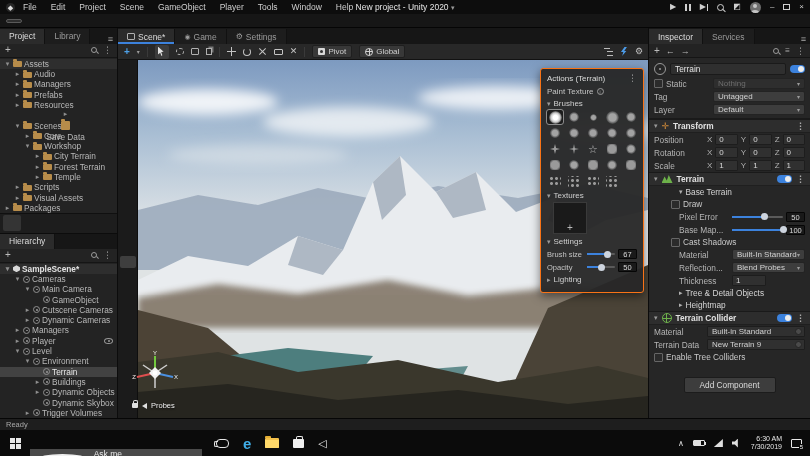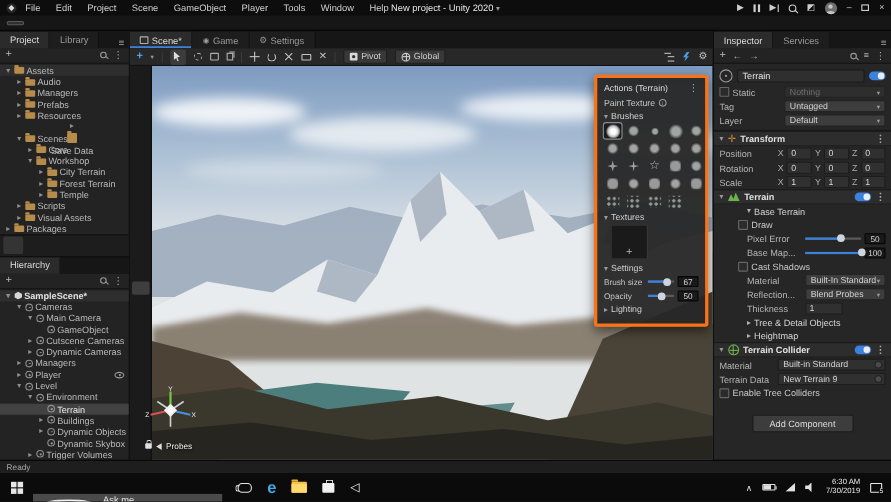--- a/index.html
+++ b/index.html
@@ -88,21 +88,21 @@
   .bolt-ic { width:6px; height:9px; background:#4c9be8; clip-path:polygon(60% 0,100% 0,55% 45%,90% 45%,20% 100%,40% 55%,0 55%); }
   .wrench-ic { font-size:9px; color:#c0c0c0; line-height:9px; }
 
   .viewport { position:relative; flex:1; overflow:hidden; }
   .vstrip { position:absolute; left:0; top:0; bottom:0; width:20px; background:#1b1b1b; border-right:1px solid #0e0e0e; z-index:5; display:flex; flex-direction:column; align-items:center; padding-top:4px; gap:4px; }
   .vtool { width:16px; height:12px; display:flex; align-items:center; justify-content:center; font-size:8px; color:#9f9f9f; border-radius:2px; }
   .vtool.sel { background:#3e3e3e; color:#e0e0e0; }
   .scenesvg { position:absolute; left:20px; top:0; right:0; bottom:0; }
 
   
-  .apanel { position:absolute; right:4px; top:8px; width:104px; background:rgba(40,40,40,.96); border:3px solid #f97316; border-radius:3px; z-index:10; padding:4px 6px 6px; box-shadow:0 3px 10px rgba(0,0,0,.5); }
+  .apanel { position:absolute; right:4px; top:8px; width:104px; background:rgba(40,40,40,.96); border:1px solid #f97316; border-radius:3px; z-index:10; padding:4px 6px 6px; box-shadow:0 3px 10px rgba(0,0,0,.5); }
   .apanel .ptitle { display:flex; justify-content:space-between; align-items:center; font-size:8px; color:#dcdcdc; margin-bottom:4px; }
   .apanel .pmode { display:flex; align-items:center; gap:3px; font-size:8px; color:#c4c4c4; margin-bottom:3px; }
   .info-ic { width:7px; height:7px; border-radius:50%; border:1px solid #9a9a9a; color:#9a9a9a; font-size:5px; line-height:6px; text-align:center; display:inline-block; }
   .fold { display:flex; align-items:center; gap:3px; font-size:8px; color:#cfcfcf; margin:3px 0 2px; }
   .fold .arr { font-size:7px; color:#9a9a9a; }
   .bgrid { display:grid; grid-template-columns:repeat(5,1fr); gap:2px 3px; margin:2px 0; }
   .bcell { width:16px; height:14px; display:flex; align-items:center; justify-content:center; border-radius:2px; }
   .bcell .br { width:10px; height:10px; border-radius:50%; background:radial-gradient(circle,#a3a3a3 40%,rgba(160,160,160,0) 75%); font-size:0; }
   .b-sm .br { width:7px; height:7px; }
   .b-lg .br { width:13px; height:13px; }

